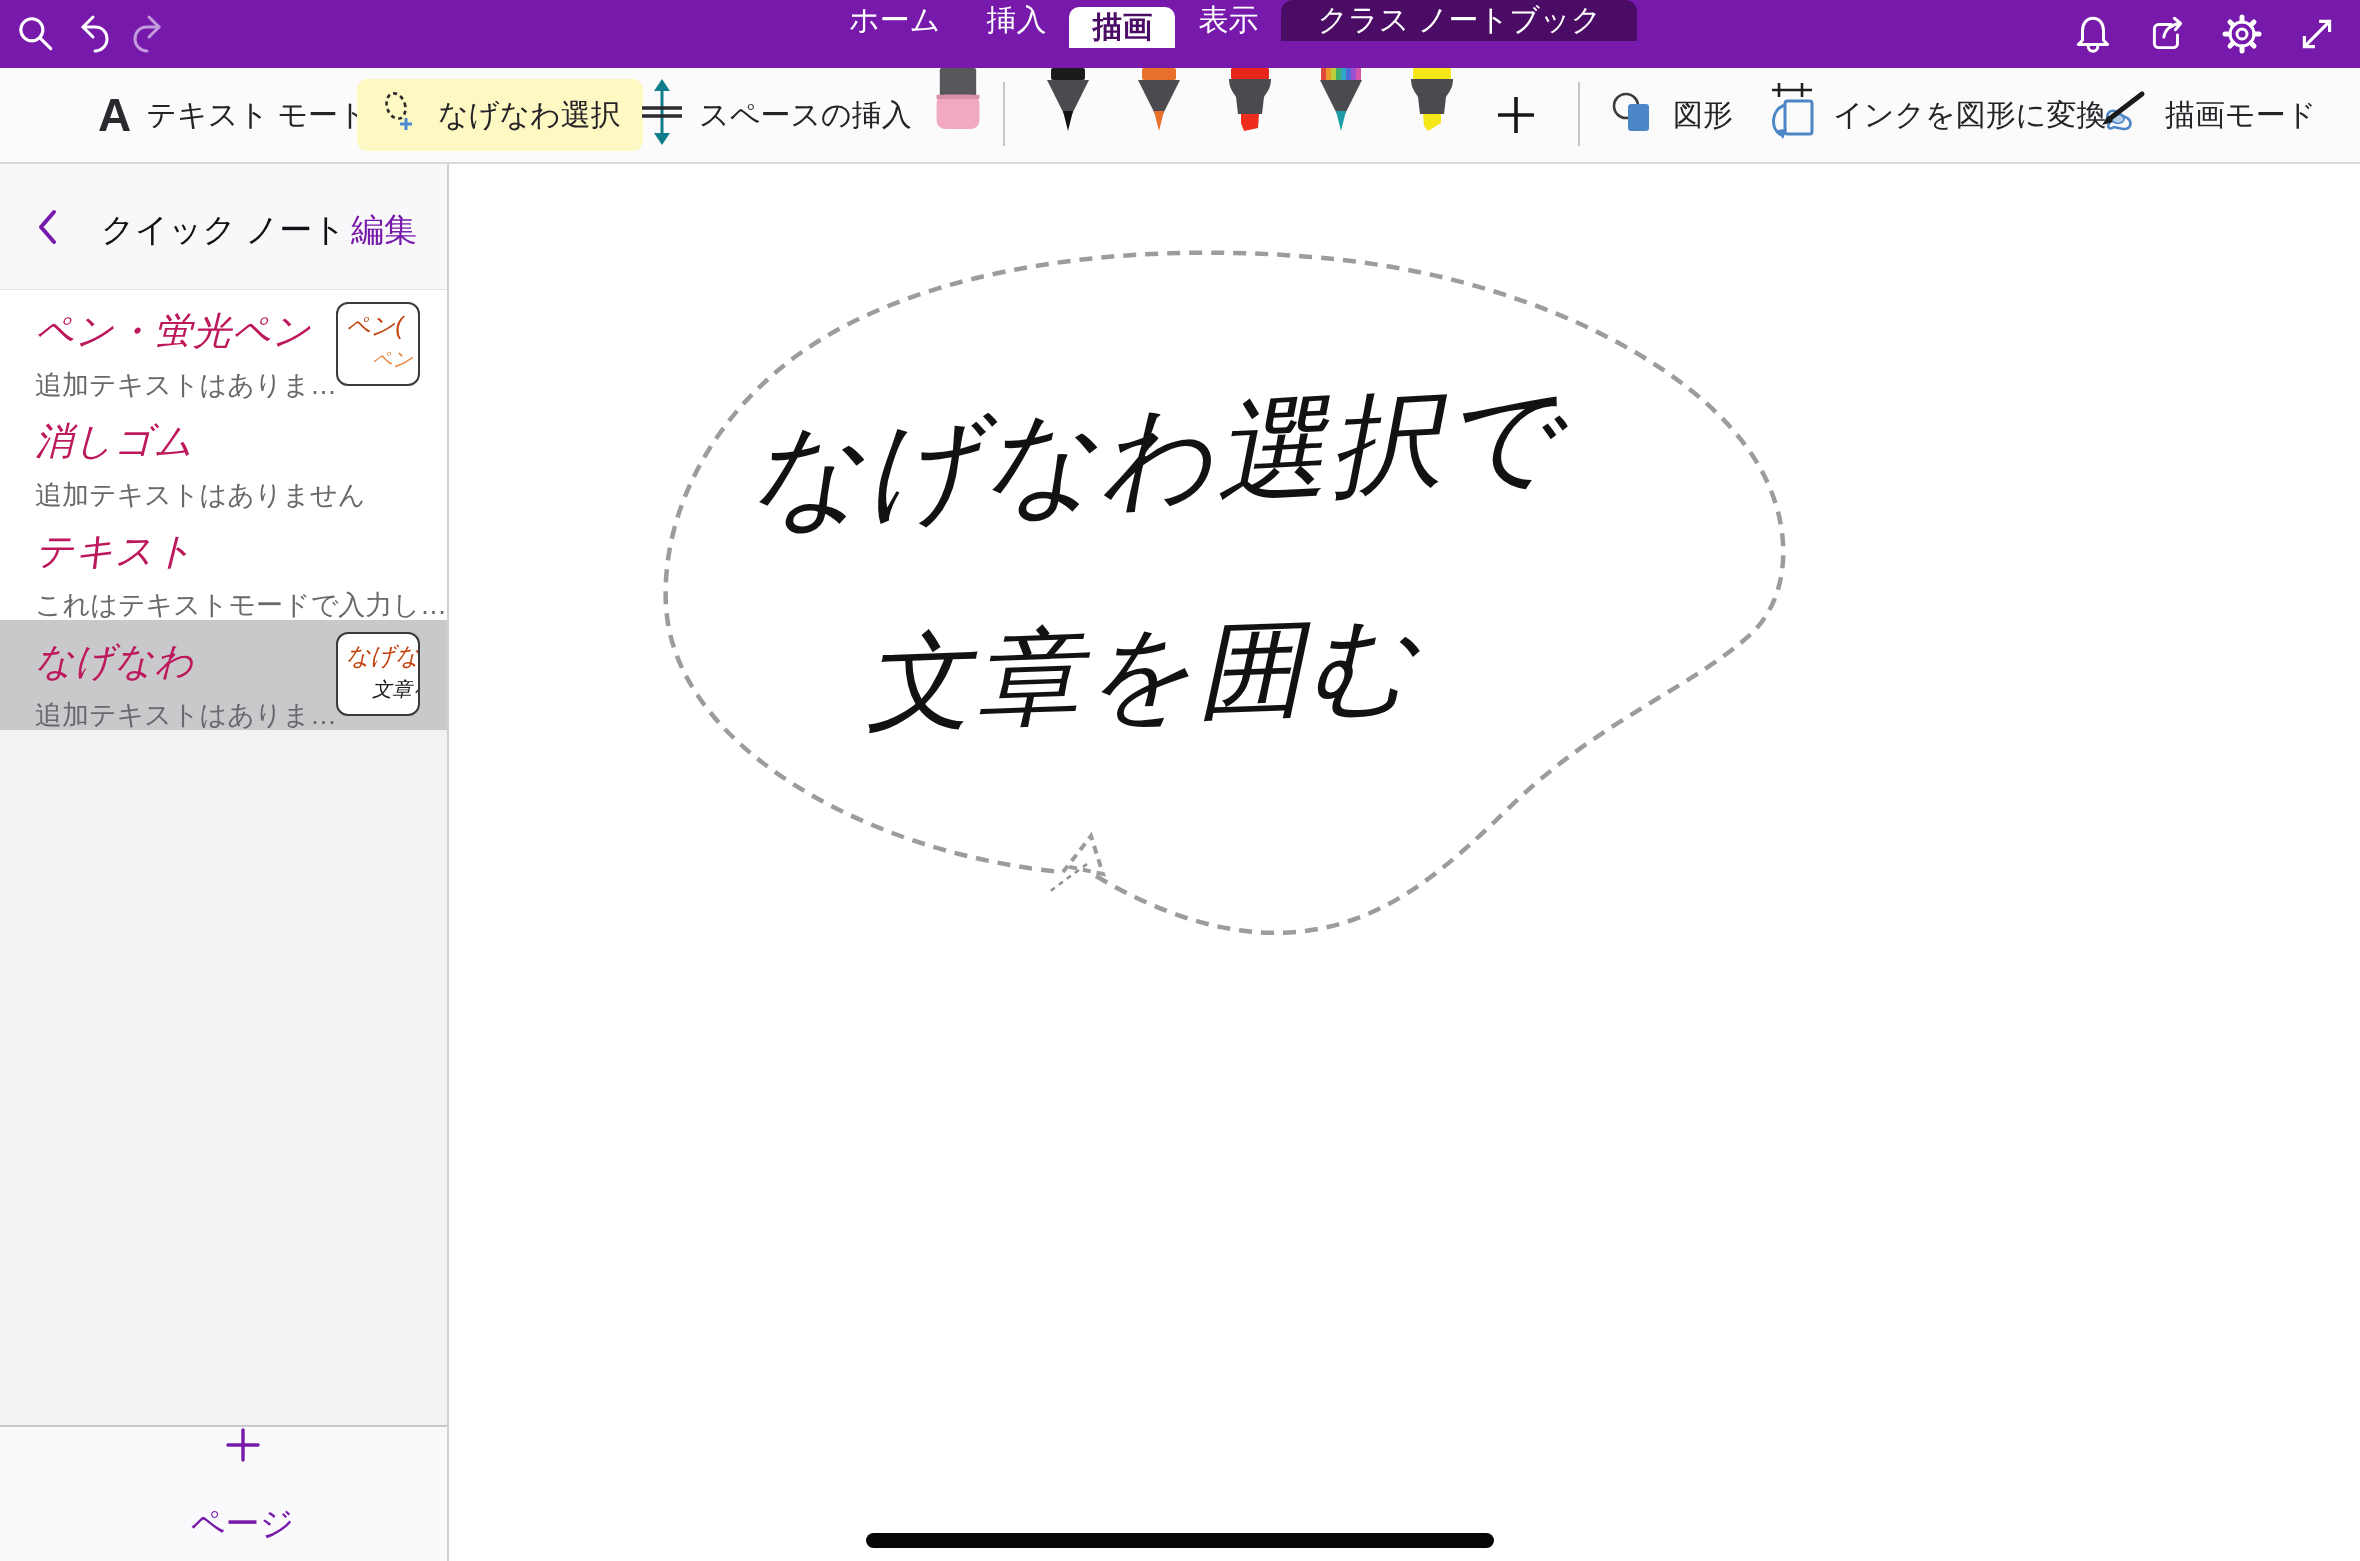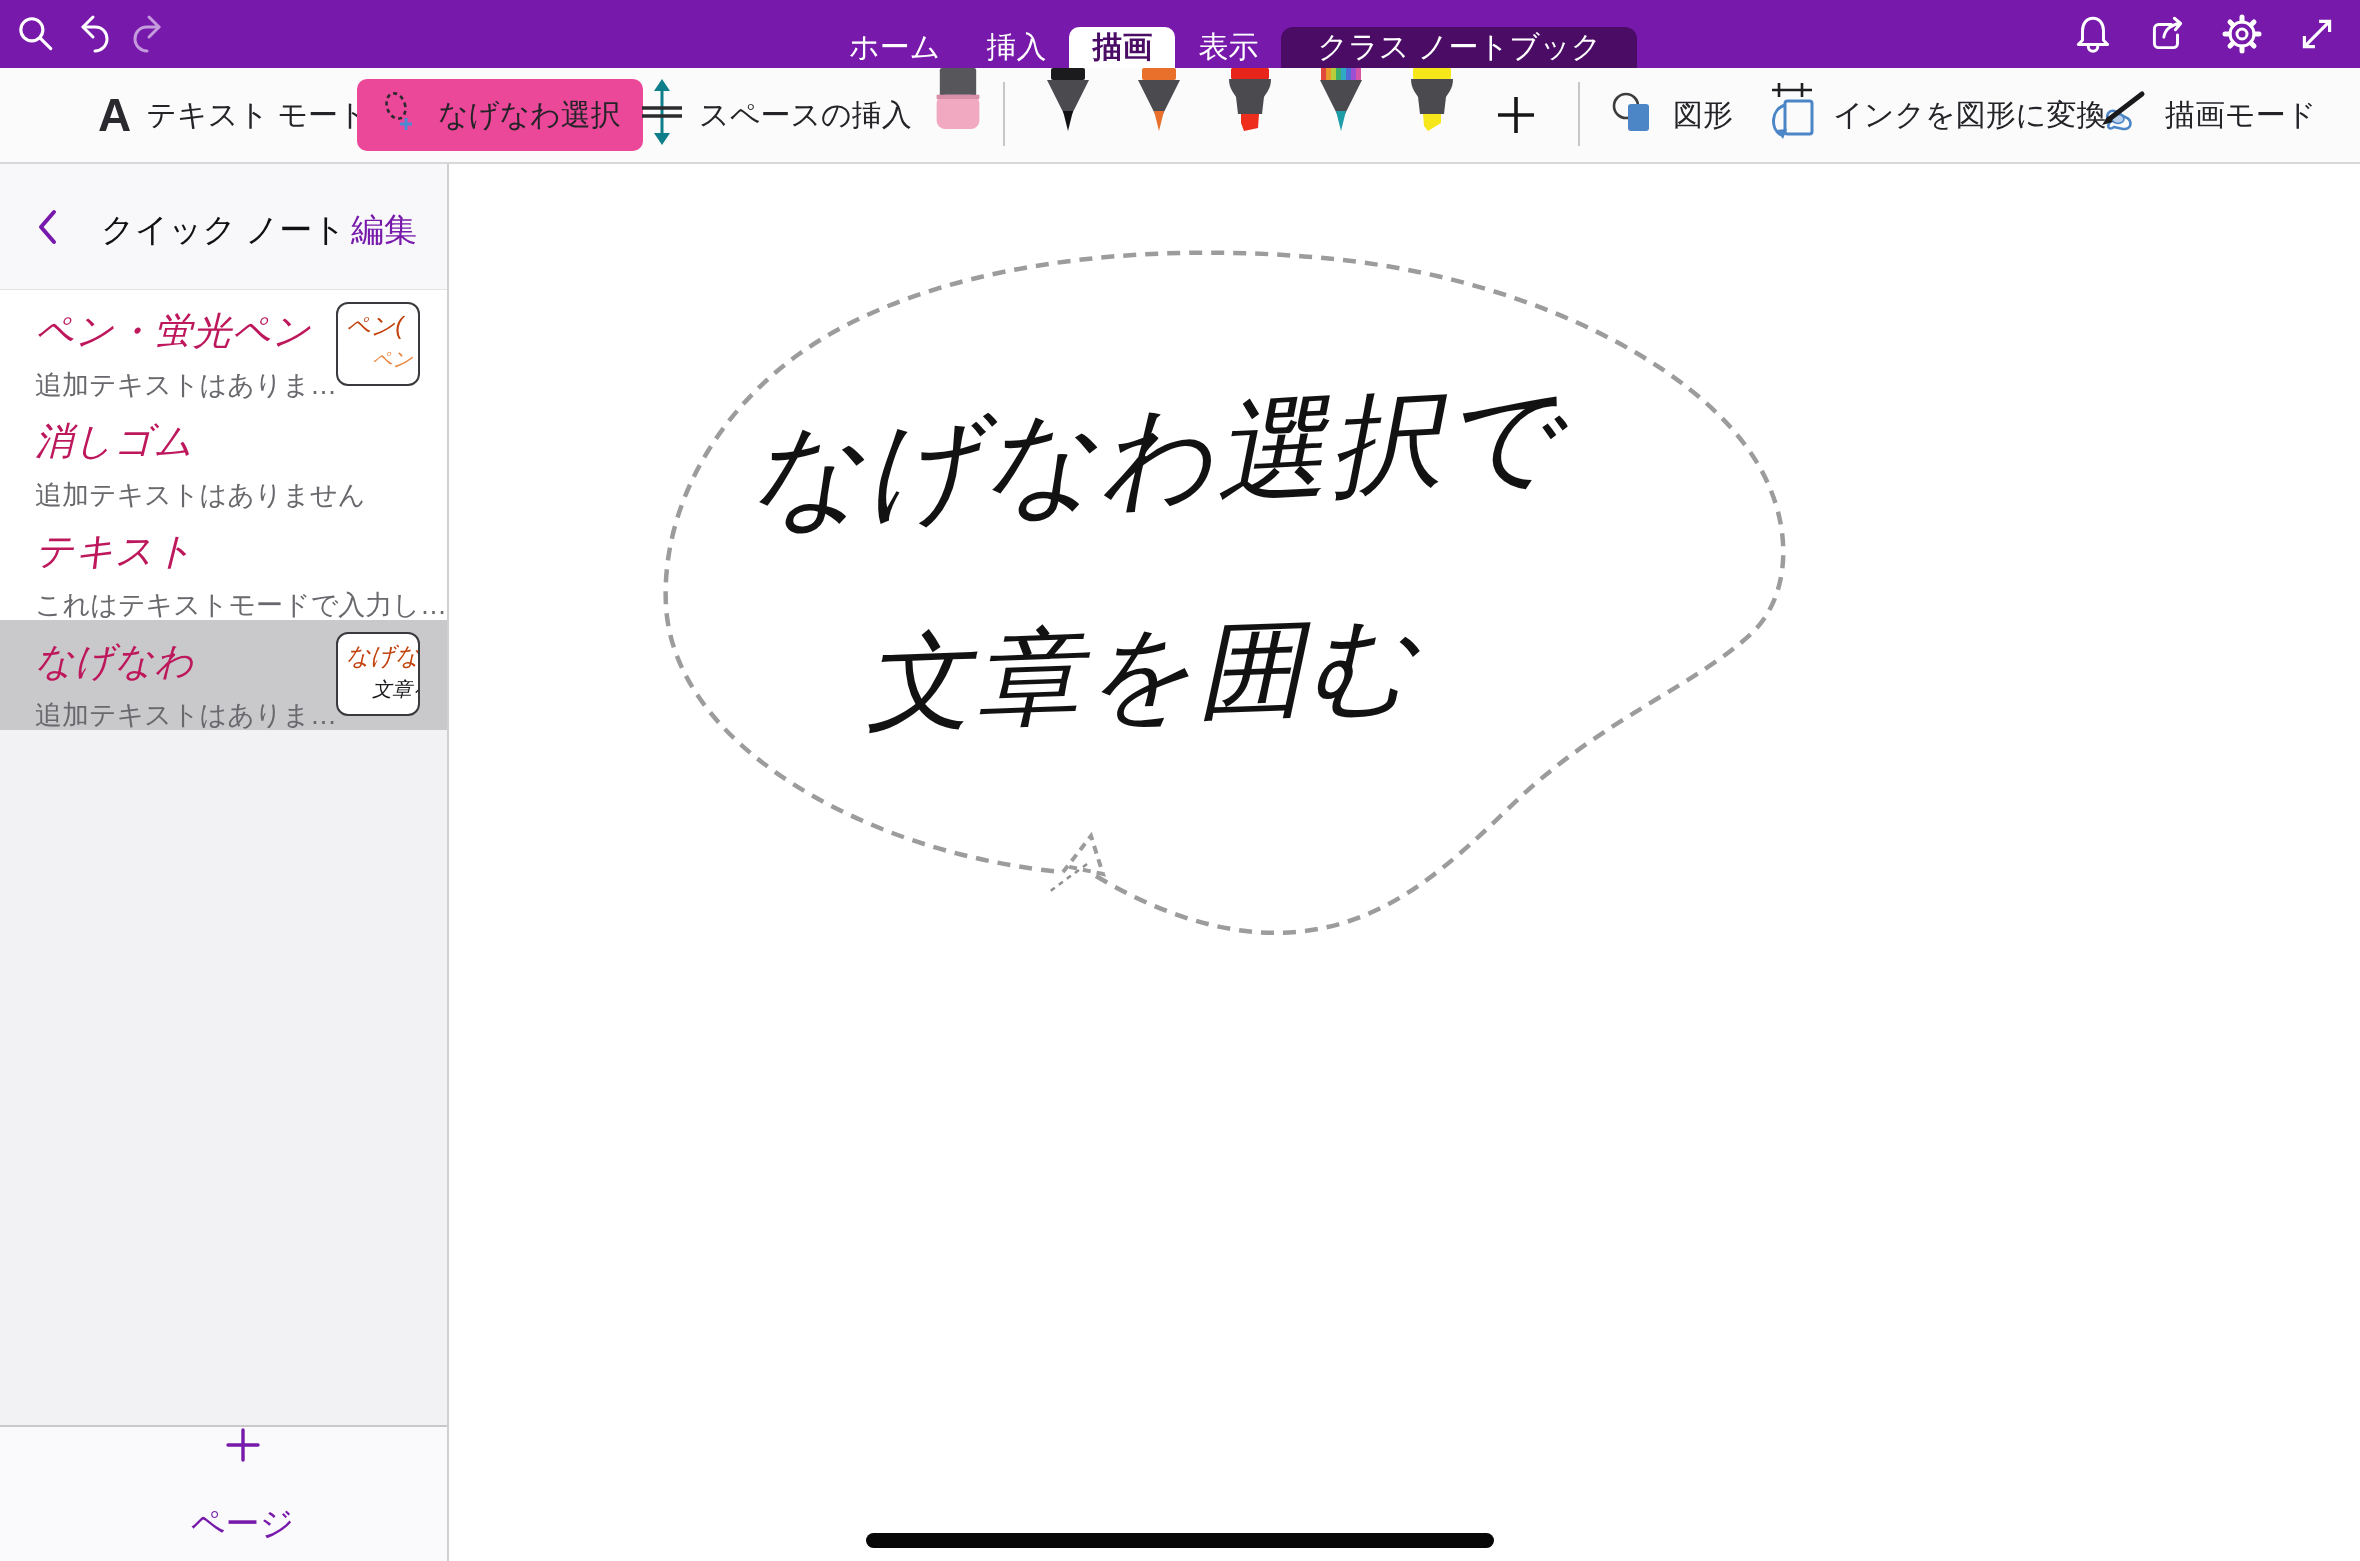--- a/index.html
+++ b/index.html
@@ -4,32 +4,32 @@
 <style>
   * { margin:0; padding:0; box-sizing:border-box; }
   html,body { width:2360px; height:1561px; overflow:hidden; background:#fff;
     font-family:"Liberation Sans","DejaVu Sans",sans-serif; }
   .app { position:relative; width:2360px; height:1561px; }
 
   
   .topbar { position:absolute; left:0; top:0; width:2360px; height:68px; background:#7719AA; }
   .tb-left { position:absolute; left:14px; top:0; height:68px; display:flex; align-items:center; gap:14px; }
   .tb-left svg, .tb-right svg { display:block; }
-  .tabs { position:absolute; left:826px; top:0; height:68px; display:flex; align-items:flex-end; }
+  .tabs { position:absolute; left:826px; top:0; height:68px; display:flex; align-items:flex-start; }
   .tab { display:flex; align-items:center; padding:0 23px; color:#fff; font-size:30px; white-space:nowrap; }
   .tab.active { background:#fff; color:#4B0C66; font-weight:700; border-radius:10px 10px 0 0; margin-top:7px; }
   .tab.dark { background:#4B0C66; border-radius:12px 12px 0 0; padding:0 36px; }
   .tb-right { position:absolute; right:22px; top:0; height:68px; display:flex; align-items:center; gap:32px; }
 
   
   .toolbar { position:absolute; left:0; top:68px; width:2360px; height:96px; background:#FBFBFC;
     border-bottom:2px solid #D8D8DA; }
   .tb-abs { position:absolute; top:0; height:94px; display:flex; align-items:center; gap:15px;
     font-size:30px; color:#242428; white-space:nowrap; }
-  .lasso-btn { background:#ec4899; border-radius:10px; height:72px; top:11px; padding:0 22px; }
+  .lasso-btn { background:#fef9c3; border-radius:10px; height:72px; top:11px; padding:0 22px; }
   .pen-slot { position:absolute; top:0; }
   .vdivider { position:absolute; top:14px; width:2px; height:64px; background:#C7C7C9; }
   .a-glyph { font-size:46px; font-weight:700; color:#2A2A2E; line-height:1; }
 
   
   .sidebar { position:absolute; left:0; top:164px; width:449px; bottom:0; background:#F2F1F4;
     border-right:2px solid #D0D0D3; }
   .side-header { position:relative; height:126px; background:#F8F7FA; border-bottom:1px solid #E3E3E6;padding-left:8px; }
   .back-btn { position:absolute; left:34px; top:43px; }
   .side-title { position:absolute; left:0; right:0; top:44px; text-align:center; font-size:33px; color:#111114; }

